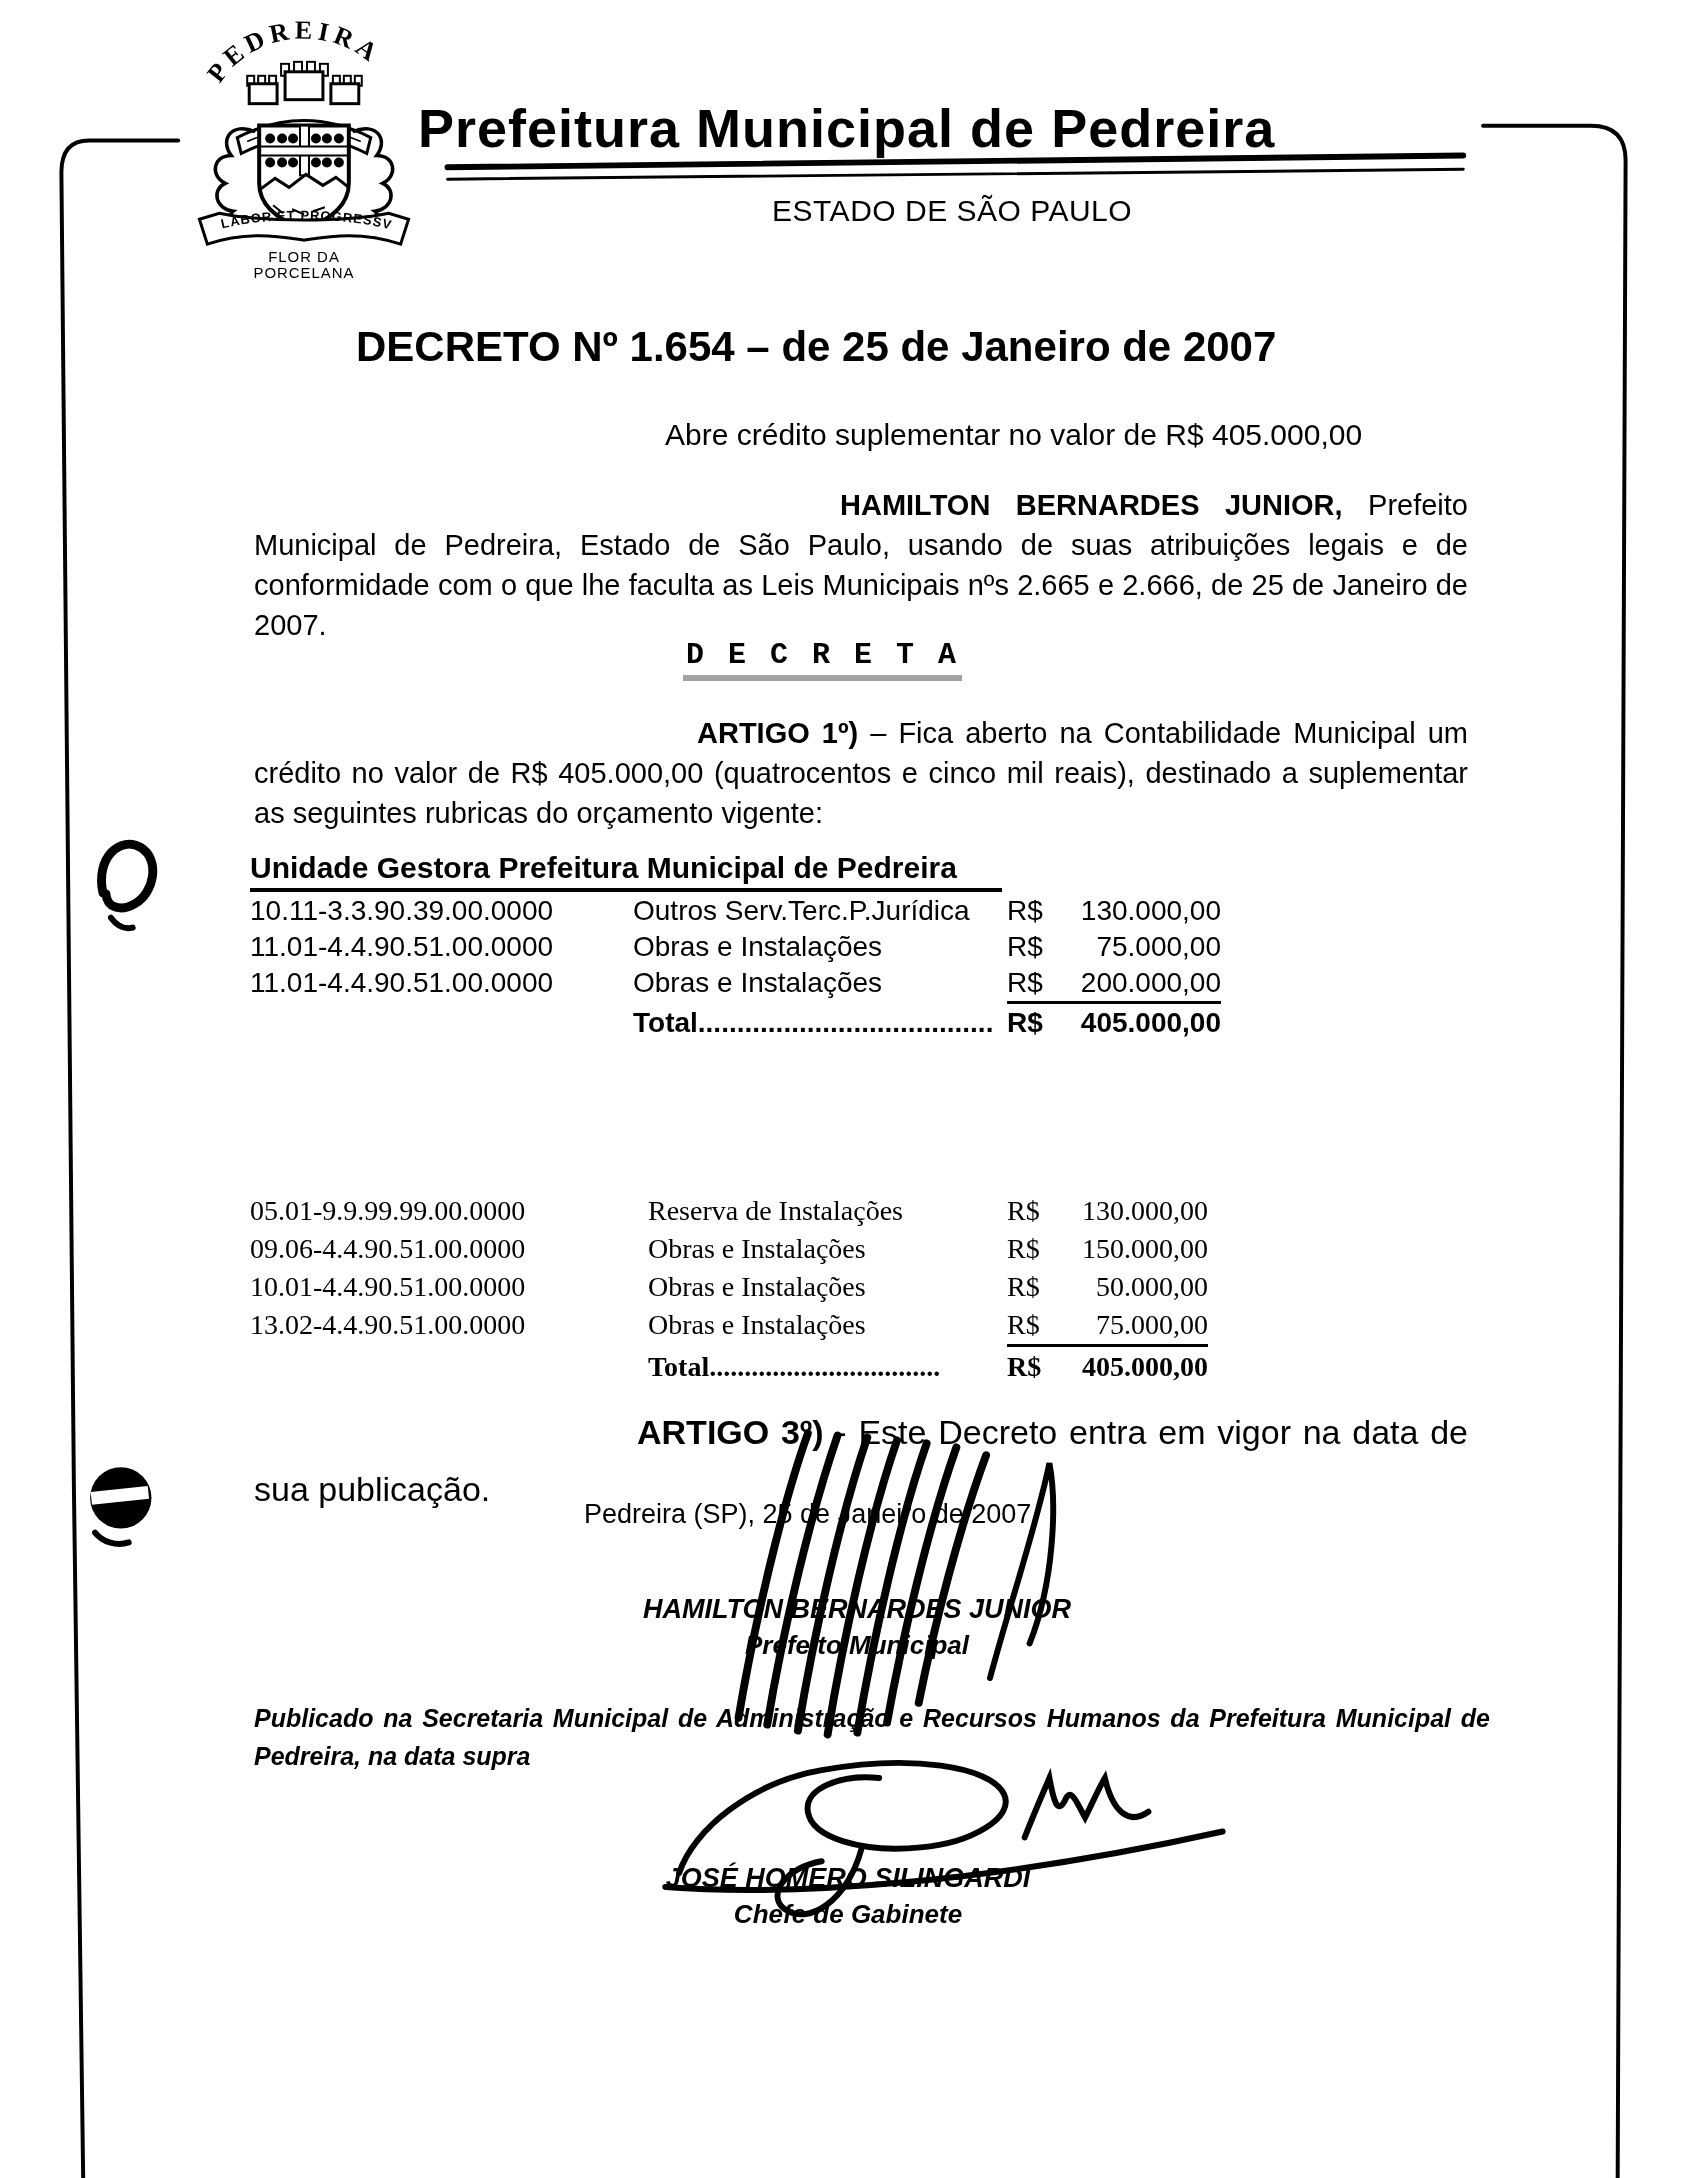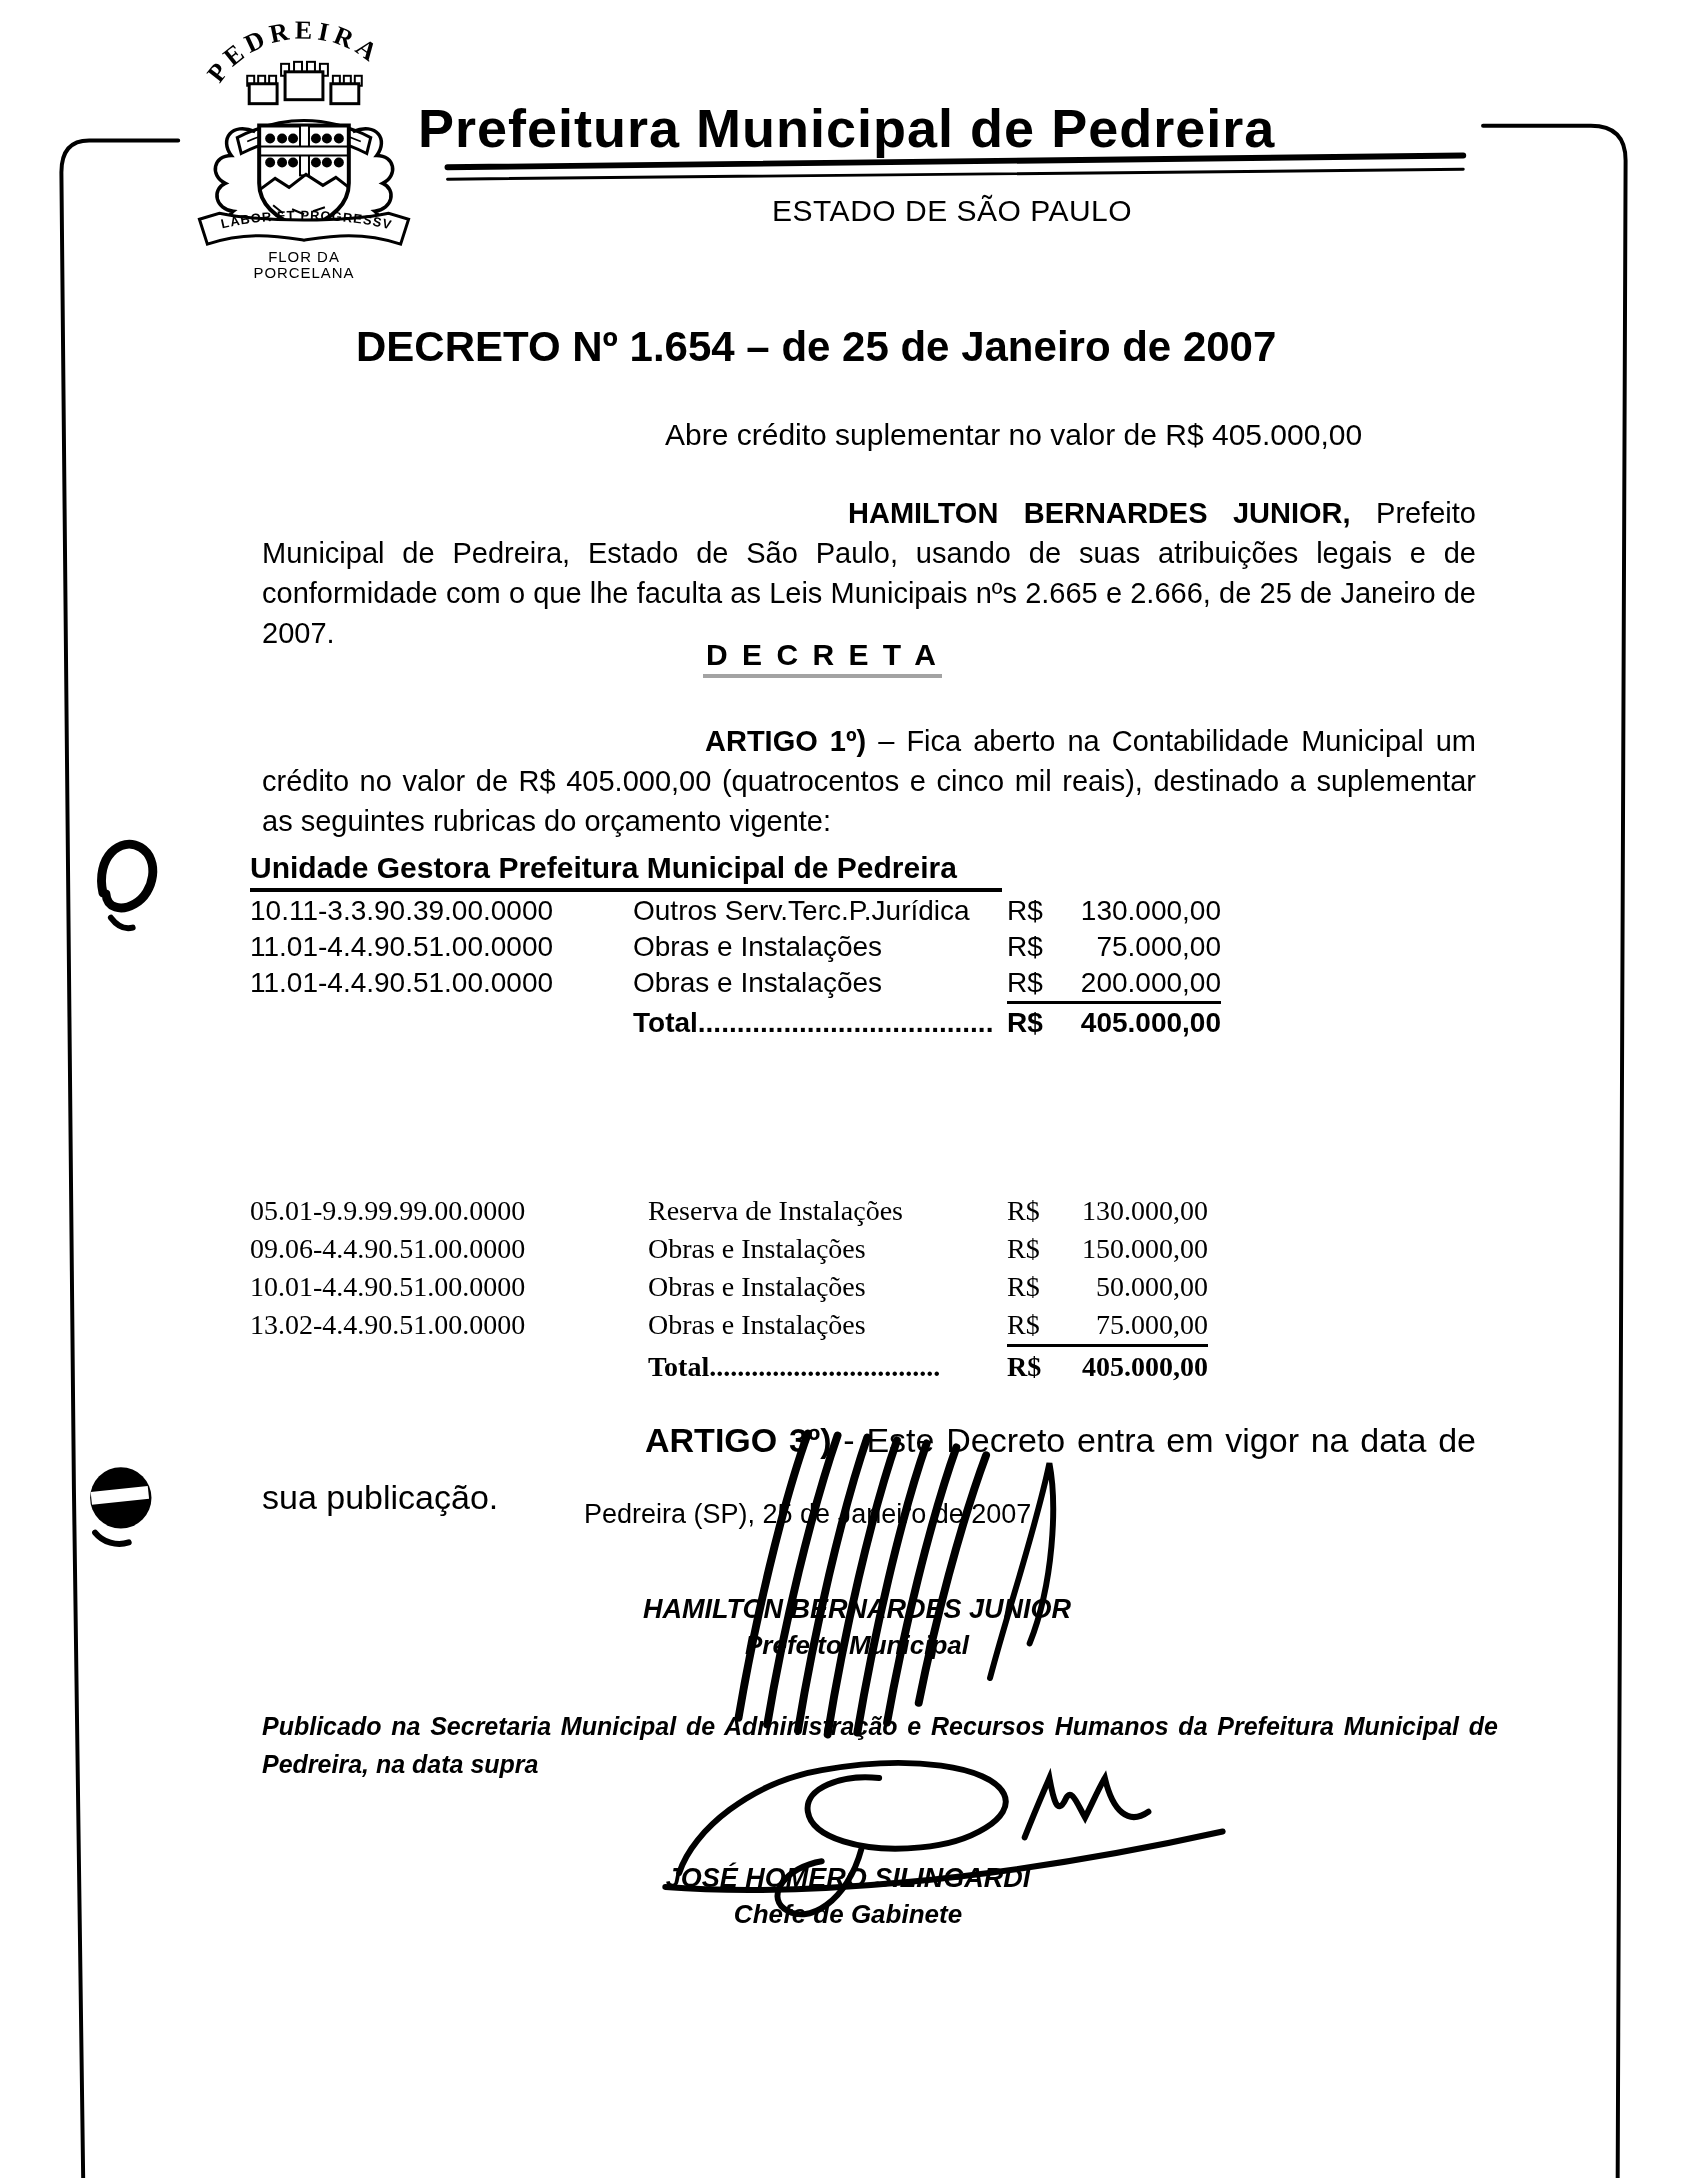--- a/index.html
+++ b/index.html
@@ -1,30 +1,30 @@
 <!DOCTYPE html>
 <html><head>
 <meta charset="utf-8">
 <style>
   html,body{margin:0;padding:0;background:#e8e8e8;}
   .page{position:relative;width:1687px;height:2178px;background:#ffffff;color:#000;
         font-family:"Liberation Sans",sans-serif;overflow:hidden;}
   .abs{position:absolute;}
-  p{margin:12px;}
+  p{margin:4px;}
   
   #crest{left:161px;top:20px;width:285px;height:259px;}
   #hdr-title{left:418px;top:97px;font-size:54px;font-weight:bold;letter-spacing:1px;white-space:nowrap;}
   #state-line{left:772px;top:194px;font-size:30px;letter-spacing:0.5px;white-space:nowrap;}
   
   #decree-title{left:356px;top:323px;font-size:42px;font-weight:bold;white-space:nowrap;}
   #summary{left:665px;top:418px;font-size:30px;white-space:nowrap;}
   
   #preamble{left:250px;top:481px;width:1214px;font-size:29px;line-height:40px;text-align:justify;text-indent:586px;}
   #decreta{left:250px;top:638px;width:1214px;text-align:center;padding-right:69px;box-sizing:border-box;}
-  #decreta span{font-size:30px;font-weight:bold;letter-spacing:3px;border-bottom:4px solid #a3a3a3;padding:0 3px 3px;}
+  #decreta span{font-size:30px;font-weight:bold;letter-spacing:3px;border-bottom:6px solid #a3a3a3;padding:0 3px 3px;font-family:Liberation Mono, monospace;}
   #artigo1{left:250px;top:709px;width:1214px;font-size:29px;line-height:40px;text-align:justify;text-indent:443px;}
   #artigo2{left:250px;top:1071px;width:1214px;font-size:29px;line-height:40px;text-align:justify;text-indent:433px;}
   #artigo3{left:250px;top:1400px;width:1214px;font-size:34px;line-height:57px;text-align:justify;text-indent:383px;}
   .b{font-weight:bold;}
   
   #tbl1-head{left:250px;top:851px;font-size:30px;font-weight:bold;border-bottom:4px solid #000;
              padding:0 45px 3px 0;white-space:nowrap;text-align:right;}
   #tbl1{left:250px;top:893px;width:972px;font-size:28px;}
   .t1row{display:grid;grid-template-columns:383px 374px 59px 155px;line-height:36px;height:36px;}
   

